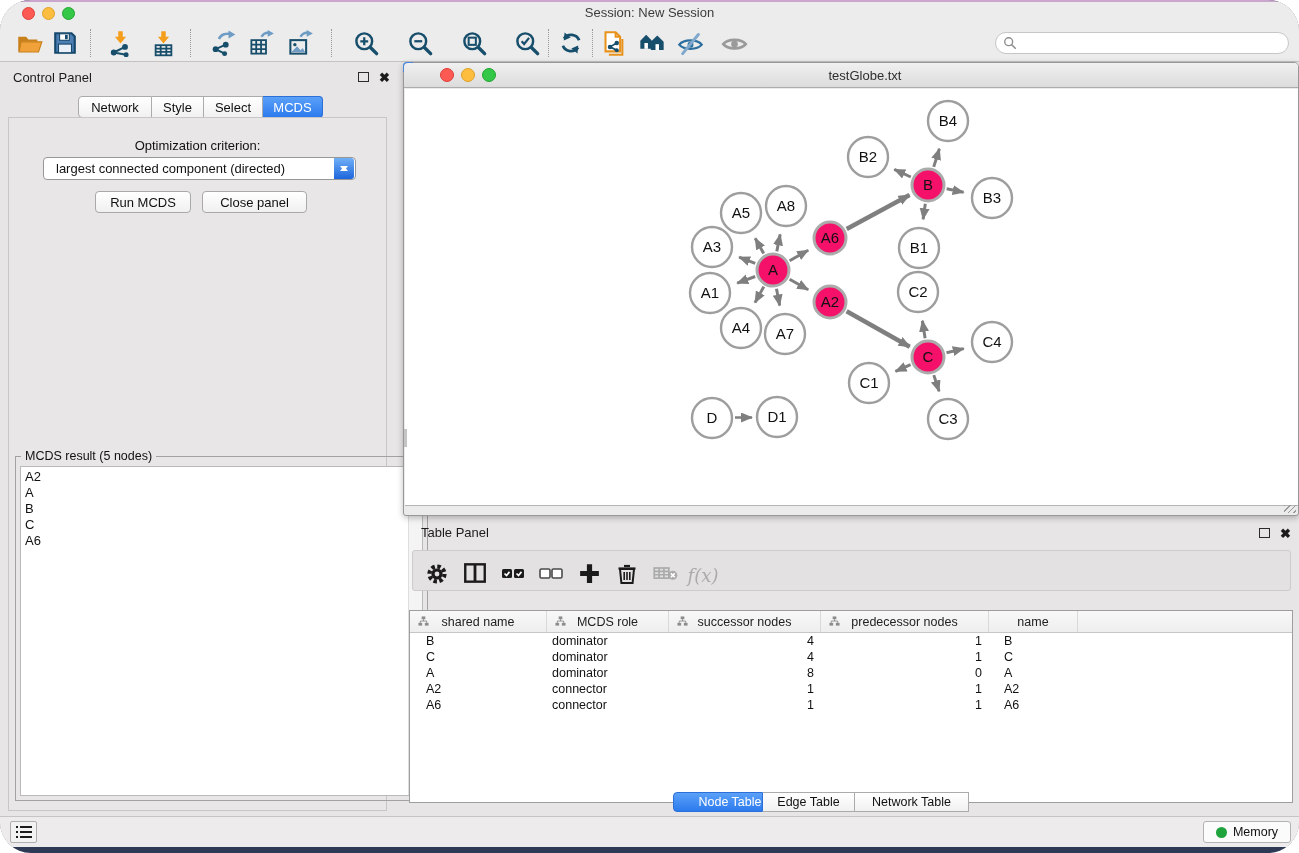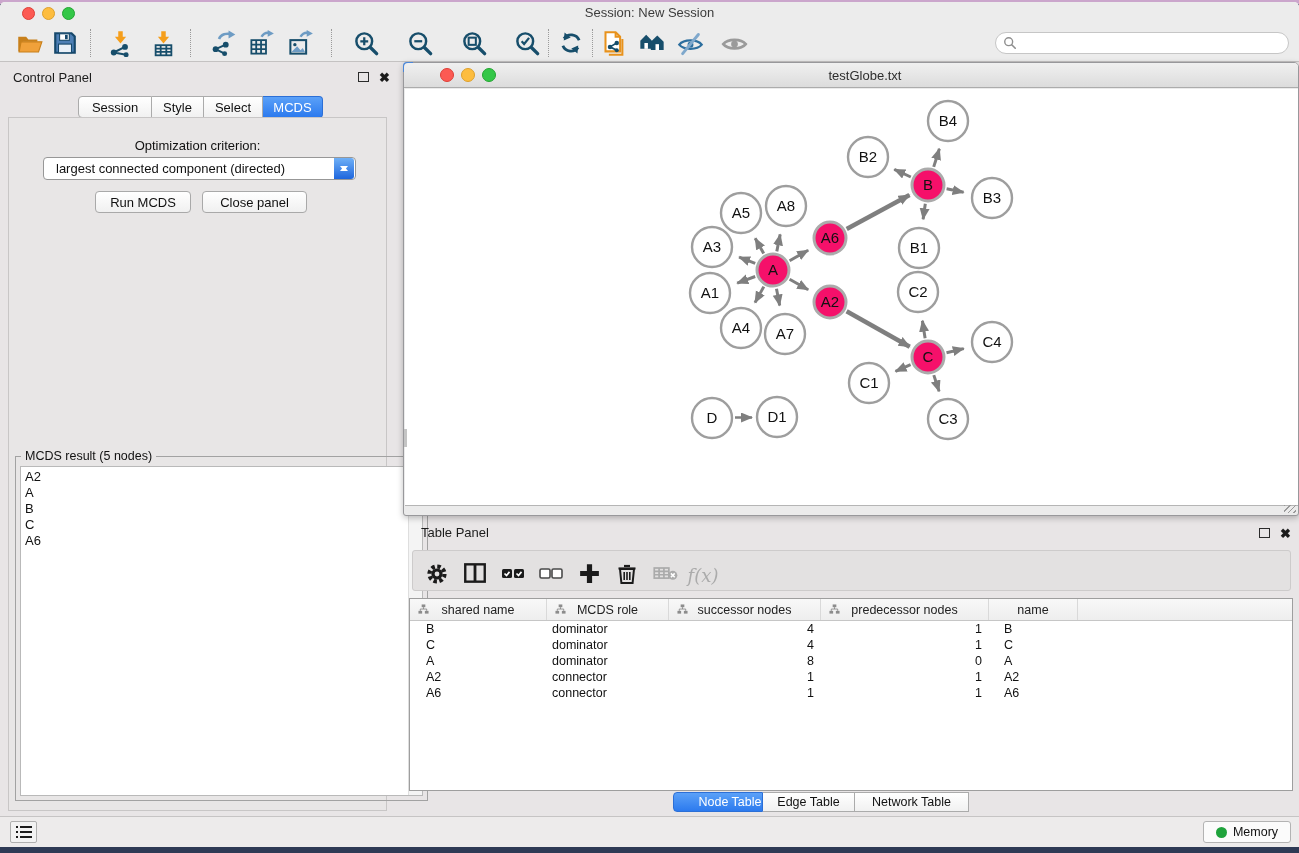--- a/index.html
+++ b/index.html
@@ -1,17 +1,17 @@
 <!DOCTYPE html>
 <html><head>
 <meta charset="utf-8">
 <style>
   * { margin:0; padding:0; box-sizing:border-box; }
   body { font-family:"Liberation Sans", sans-serif; }
-  .screen { position:relative; width:1299px; height:853px; background:#2E3A55; overflow:hidden; }
+  .screen { position:relative; width:1299px; height:853px; background:#2E3A55; overflow:hidden;border-radius:31px; }
   .top-strip { position:absolute; left:0; top:0; width:100%; height:4px; background:#CBA6CC; }
   .app { position:absolute; left:0; top:2px; width:1299px; height:845px; background:#ECEBEB; border-radius:5px 5px 0 0; }
 
   
   .titlebar { position:absolute; left:0; top:0; width:100%; height:22px; border-radius:5px 5px 0 0; background:#ECECEC; }
   .titlebar .title { text-align:center; line-height:22px; font-size:13px; color:#3c3c3c; }
   .light { position:absolute; top:5px; width:13px; height:13px; border-radius:50%; }
   .light.red { left:22px; background:#FC5A53; border:1px solid #DE3E36; }
   .light.yellow { left:42px; background:#FDBD3F; border:1px solid #DEA02B; }
   .light.green { left:62px; background:#34C748; border:1px solid #23A532; }
@@ -61,21 +61,21 @@
   .nw-grip { position:absolute; right:2px; bottom:2px; width:12px; height:8px; background:repeating-linear-gradient(135deg,#9a9a9a 0 1px,transparent 1px 4px); }
   .nw-notch { position:absolute; left:0; top:366px; width:3px; height:18px; background:#C4C4C4; }
   .nw-focus { position:absolute; left:-1px; top:-1px; width:10px; height:10px; border-left:2px solid #4A86D8; border-top:2px solid #4A86D8; border-radius:4px 0 0 0; }
 
   
   .table-panel { position:absolute; left:403px; top:456px; width:896px; height:298px; }
   .tp-title { position:absolute; left:18px; top:7px; font-size:13px; color:#1c1c1c; }
   .tp-toolbar { position:absolute; left:9px; top:32px; width:879px; height:41px; background:#E3E1E1; border:1px solid #CDCBCB; border-radius:3px; display:flex; align-items:center; padding-left:10px; gap:10px; }
   .tp-btn { width:28px; height:30px; display:flex; align-items:flex-end; justify-content:center; background:none; border:none; }
   .fx { font-family:"DejaVu Serif",serif; font-style:italic; font-size:18px; color:#ABABAB; }
-  .dtable { position:absolute; left:6px; top:80px; width:884px; height:193px; background:#fff; border:1px solid #9E9E9E; overflow:hidden; }
+  .dtable { position:absolute; left:6px; top:92px; width:884px; height:193px; background:#fff; border:1px solid #9E9E9E; overflow:hidden; }
   .thead { display:flex; height:22px; background:linear-gradient(#F8F8F8,#EEEEEE); border-bottom:1px solid #C6C6C6; }
   .th { position:relative; border-right:1px solid #D9D9D9; display:flex; align-items:center; justify-content:center; font-size:12.5px; color:#222; }
   .th .hicon { position:absolute; left:8px; top:5px; }
   .trow { display:flex; height:16px; }
   .td { font-size:12.5px; color:#111; line-height:16px; white-space:nowrap; overflow:hidden; }
   .tp-tabs { position:absolute; left:270px; top:274px; height:20px; display:flex; }
   .tp-tabs .seg { height:20px; font-size:12.5px; }
 
   
   .statusbar { position:absolute; left:0; top:814px; width:100%; height:31px; background:#EDEBEB; border-top:1px solid #C6C4C4; }
@@ -242,21 +242,21 @@
       </div>
     </div>
 
     <div class="main">
 
       <div class="control-panel">
         <div class="cp-title">Control Panel</div>
         <span class="win-float" style="left:358px; top:10px"></span>
         <span class="win-close" style="left:379px; top:9px">✖</span>
         <div class="cp-tabs">
-            <span class="seg" style="width: 74px;">Session</span>
+            <span class="seg" style="width: 74px;">Network</span>
             <span class="seg" style="width: 52px;">Style</span>
             <span class="seg" style="width: 59px;">Select</span>
             <span class="seg active" style="width: 60px;">MCDS</span>
           </div>
         <div class="cp-content">
           <div class="opt-label">Optimization criterion:</div>
           <div class="dropdown">
             <span class="val">largest connected component (directed)</span>
             <span class="dd-stepper"></span>
           </div>

